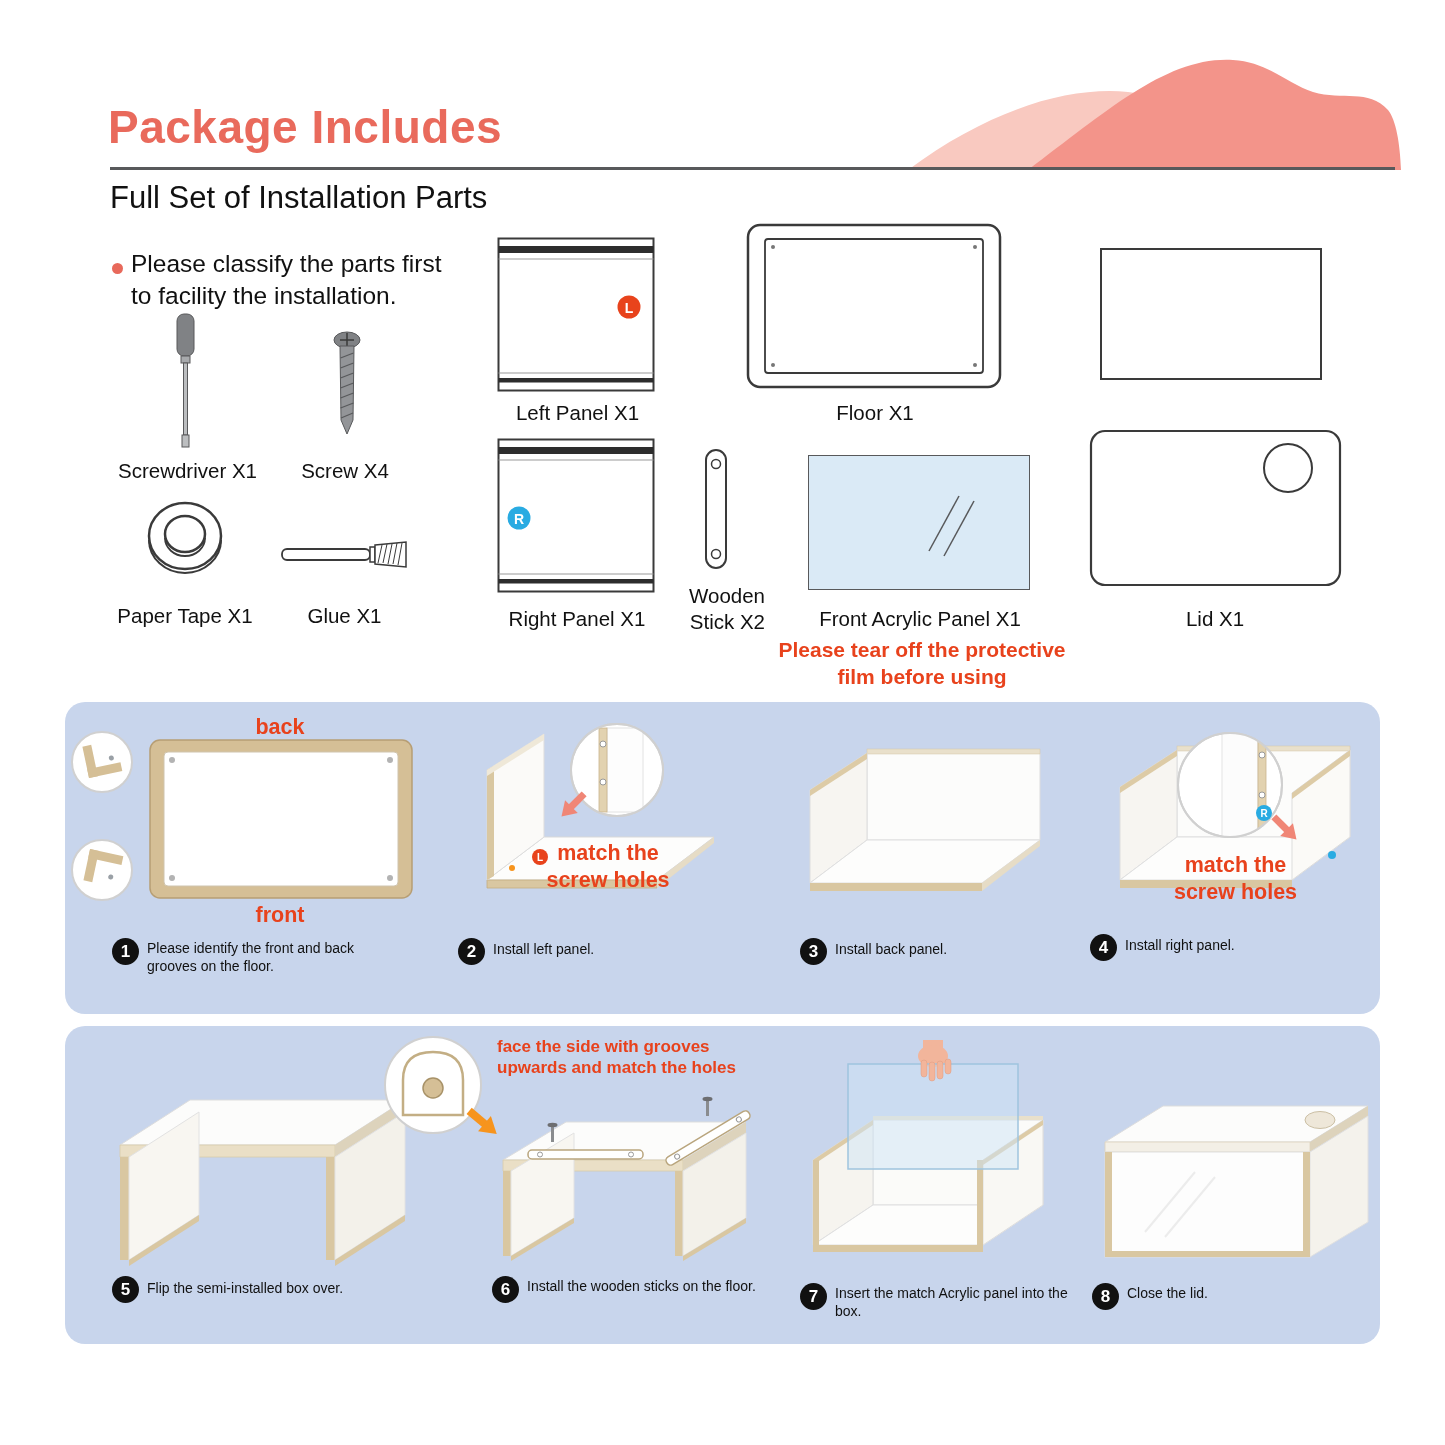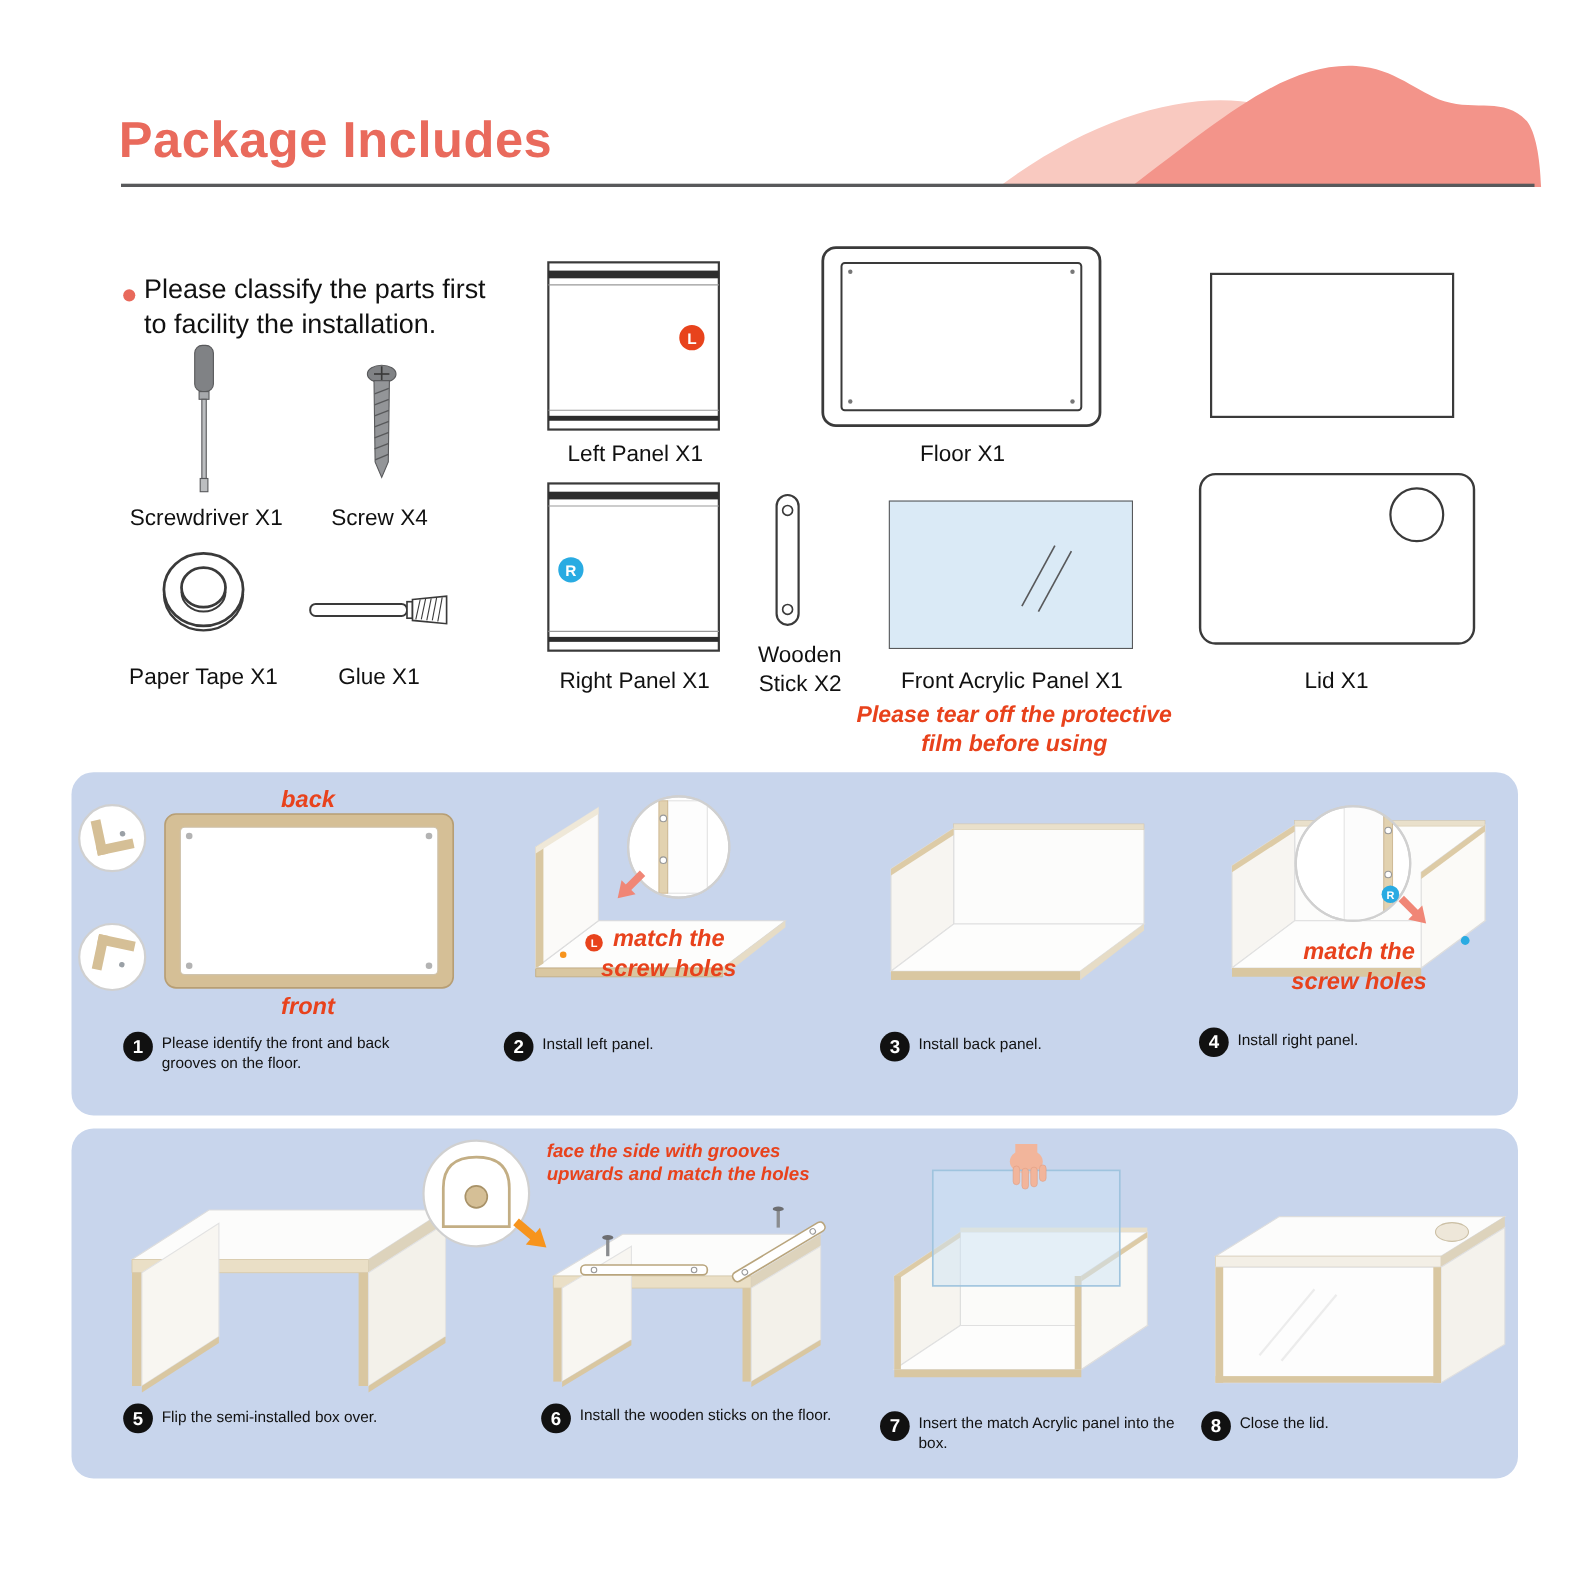--- a/index.html
+++ b/index.html
@@ -3,21 +3,21 @@
 <meta charset="utf-8">
 <style>
   html,body{margin:0;padding:0;background:#fff;}
   #page{position:relative;width:1445px;height:1445px;background:#ffffff;overflow:hidden;
         font-family:"Liberation Sans", sans-serif;color:#1a1a1a;padding-left:37px;}
   .abs{position:absolute;}
   .title{font-size:46px;font-weight:bold;color:#e96a5c;letter-spacing:0.5px;}
   .subtitle{font-size:31px;color:#111;}
   .note-text{font-size:24.5px;line-height:1.32;color:#111;}
   .part-label{font-size:20.5px;color:#111;text-align:center;line-height:1.25;}
-  .red-note{color:#e8421c;font-style:italic;font-weight:bold;}
+  .red-note{color:#e8421c;font-weight:bold;}
   .warn{font-size:21px;text-align:center;line-height:1.3;}
   .anno{font-size:21.5px;text-align:center;line-height:1.25;}
   .anno-left{font-size:17px;text-align:left;line-height:1.25;}
   .section{background:#c8d5ec;border-radius:20px;}
   .stepnum{width:27px;height:27px;border-radius:50%;background:#111;color:#fff;
            font-weight:bold;font-size:17px;display:flex;align-items:center;justify-content:center;}
   .caption{font-size:14px;color:#111;line-height:1.28;}
   .rule{background:#58595b;}
   .bullet{width:11px;height:11px;border-radius:50%;background:#e8695b;}
   .panel-plain{background:#fff;border:2.5px solid #3a3a3a;box-sizing:border-box;}
@@ -29,20 +29,21 @@
 
 <div id="page">
 
   <svg class="abs" style="left:868px;top:48px;" width="530" height="122" viewBox="0 0 530 122">
     <path d="M40,122 C120,62 200,38 260,44 C320,50 352,92 384,114 C394,120 404,122 414,122 Z" fill="#f9c9c0"></path>
     <path d="M160,122 C240,62 300,8 365,12 C400,14 420,36 445,44 C475,53 500,40 520,62 C528,72 532,95 533,122 Z" fill="#f3948a"></path>
   </svg>
 
   <div class="abs title" style="left:108px;top:100px;">Package Includes</div>
   <div class="abs rule" style="left:110px;top:167px;width:1285px;height:2.5px;"></div>
+  <div class="abs subtitle" style="left:110px;top:180px;">Full Set of Installation Parts</div>
 
   <div class="abs bullet" style="left:112px;top:263px;"></div>
   <div class="abs note-text" style="left:131px;top:248px;">
     <div>Please classify the parts first</div>
     <div>to facility the installation.</div>
   </div>
 
   <svg class="abs" style="left:150px;top:312px;" width="70" height="140" viewBox="0 0 70 140">
     <rect x="27" y="2" width="17" height="42" rx="7" fill="#808285" stroke="#58595b"></rect>
     <rect x="31" y="44" width="9" height="7" fill="#a7a9ac" stroke="#58595b"></rect>

